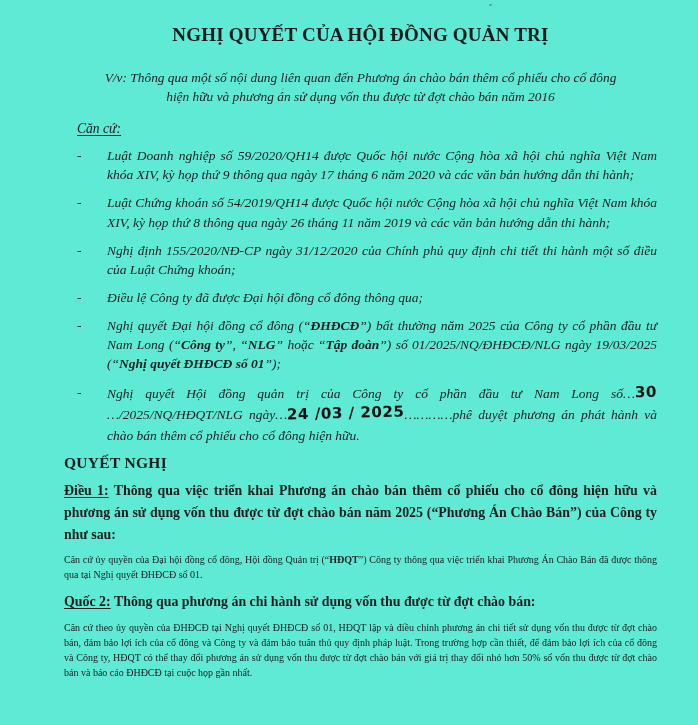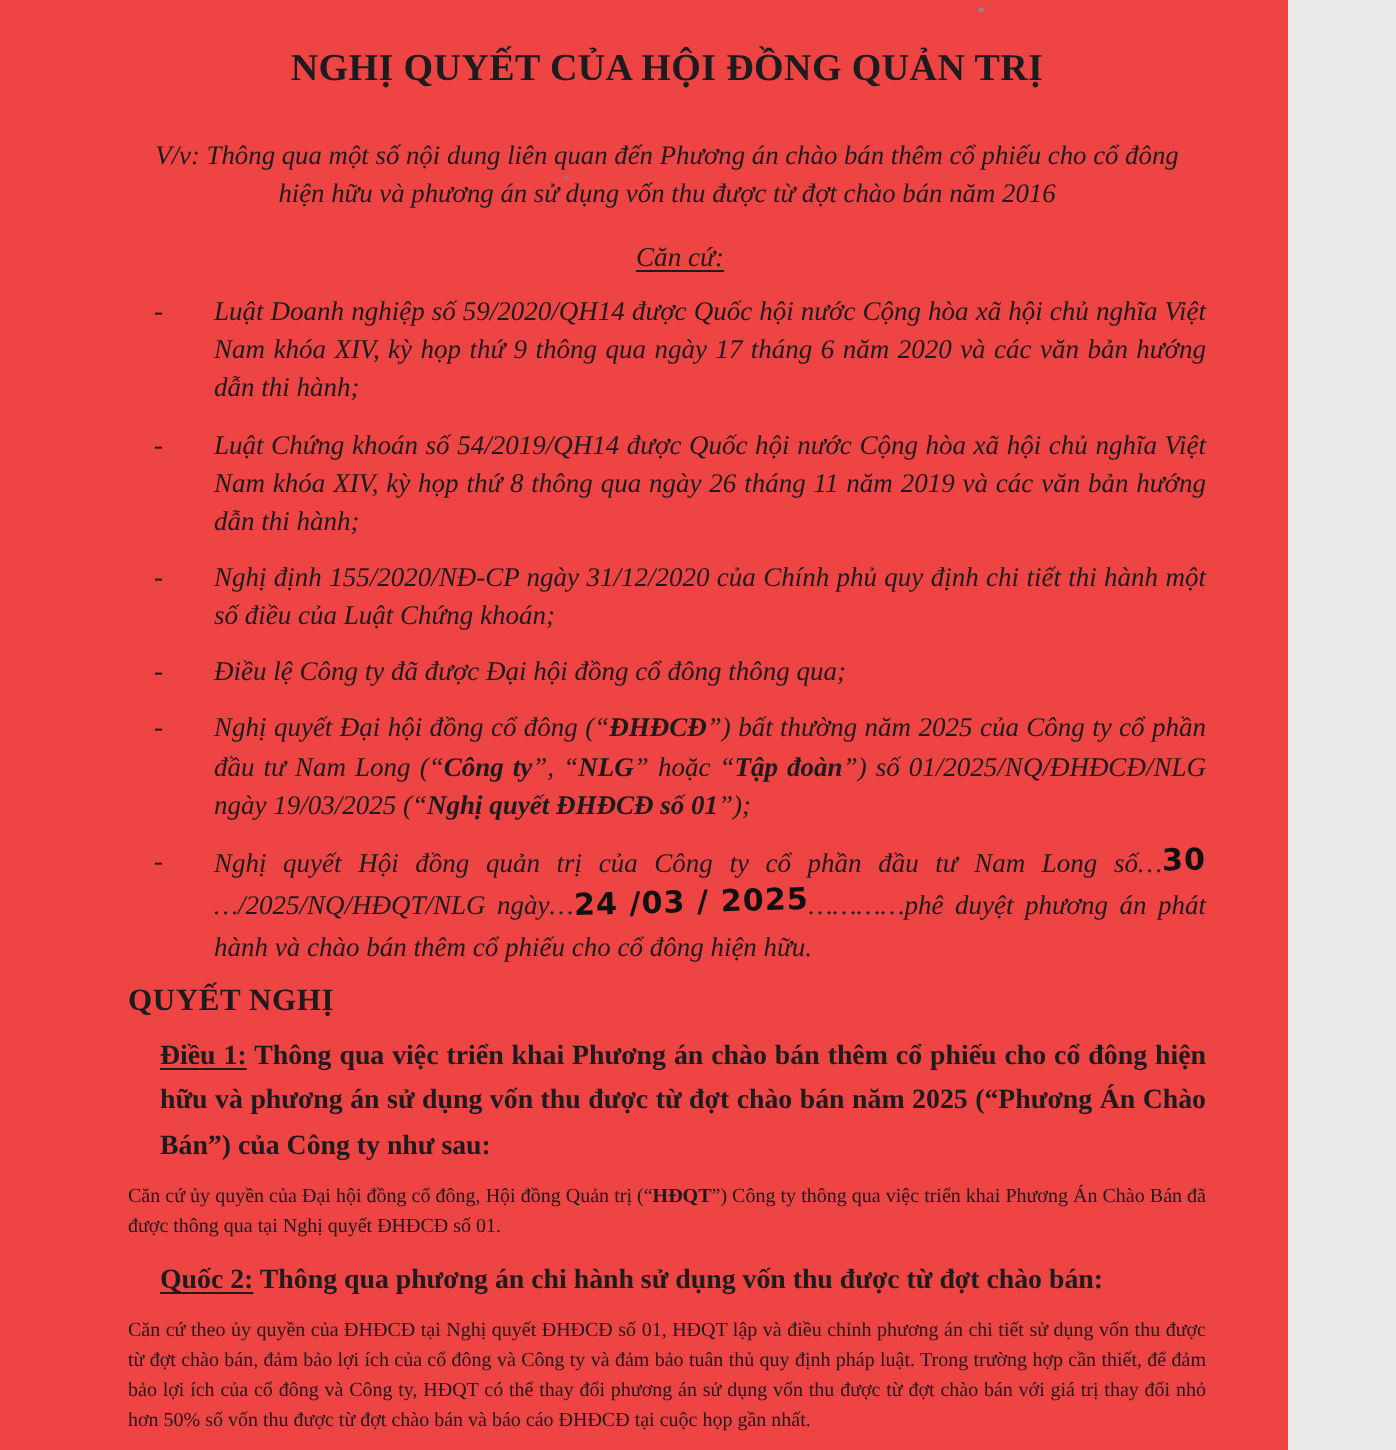--- a/index.html
+++ b/index.html
@@ -1,20 +1,20 @@
 <!DOCTYPE html>
 <html lang="vi"><head>
 <meta charset="utf-8">
 <style>
   html, body { margin: 0; padding: 0; background: #e9e9e9; }
   .page {
     position: relative;
-    width: 644px;
+    width: 698px;
     height: 725px;
-    background: #ef4444;
+    background: #5eead4;
     overflow: hidden;
     font-family: "Liberation Serif", "DejaVu Serif", serif;
     color: #1c1c1e;
     box-sizing: border-box;
   }
   .content {
     position: absolute;
     left: 64px;
     right: 41px;
     top: 16px;
@@ -31,21 +31,20 @@
     font-size: 13.4px;
     line-height: 1.42;
     text-align: center;
     margin: 22px 0 0 0;
   }
   .basis-heading {
     margin: 15px 0 4px 0;
     padding-left: 13px;
     font-size: 13.6px;
     font-style: italic;
-    text-align: center;
   }
   .basis-heading .u { text-decoration: underline; text-underline-offset: 2px; }
   .basis-list { margin-top: 9px; }
   .basis-item {
     display: flex;
     padding-left: 13px;
     margin-bottom: 9px;
     font-style: italic;
     font-size: 13.5px;
     line-height: 1.42;
@@ -62,21 +61,21 @@
     font-size: 15.5px;
     font-weight: 700;
     letter-spacing: 0.3px;
     margin: 3px 0 8px 0;
   }
   .article-heading {
     font-size: 13.9px;
     font-weight: 700;
     line-height: 1.6;
     text-align: justify;
-    margin: 0 0 6px 16px;
+    margin: 0 0 6px 0;
   }
   .article-heading .lbl {
     text-decoration: underline;
     text-underline-offset: 2px;
   }
   .article-body {
     font-size: 10px;
     line-height: 1.5;
     text-align: justify;
     margin: 0 0 9px 0;

